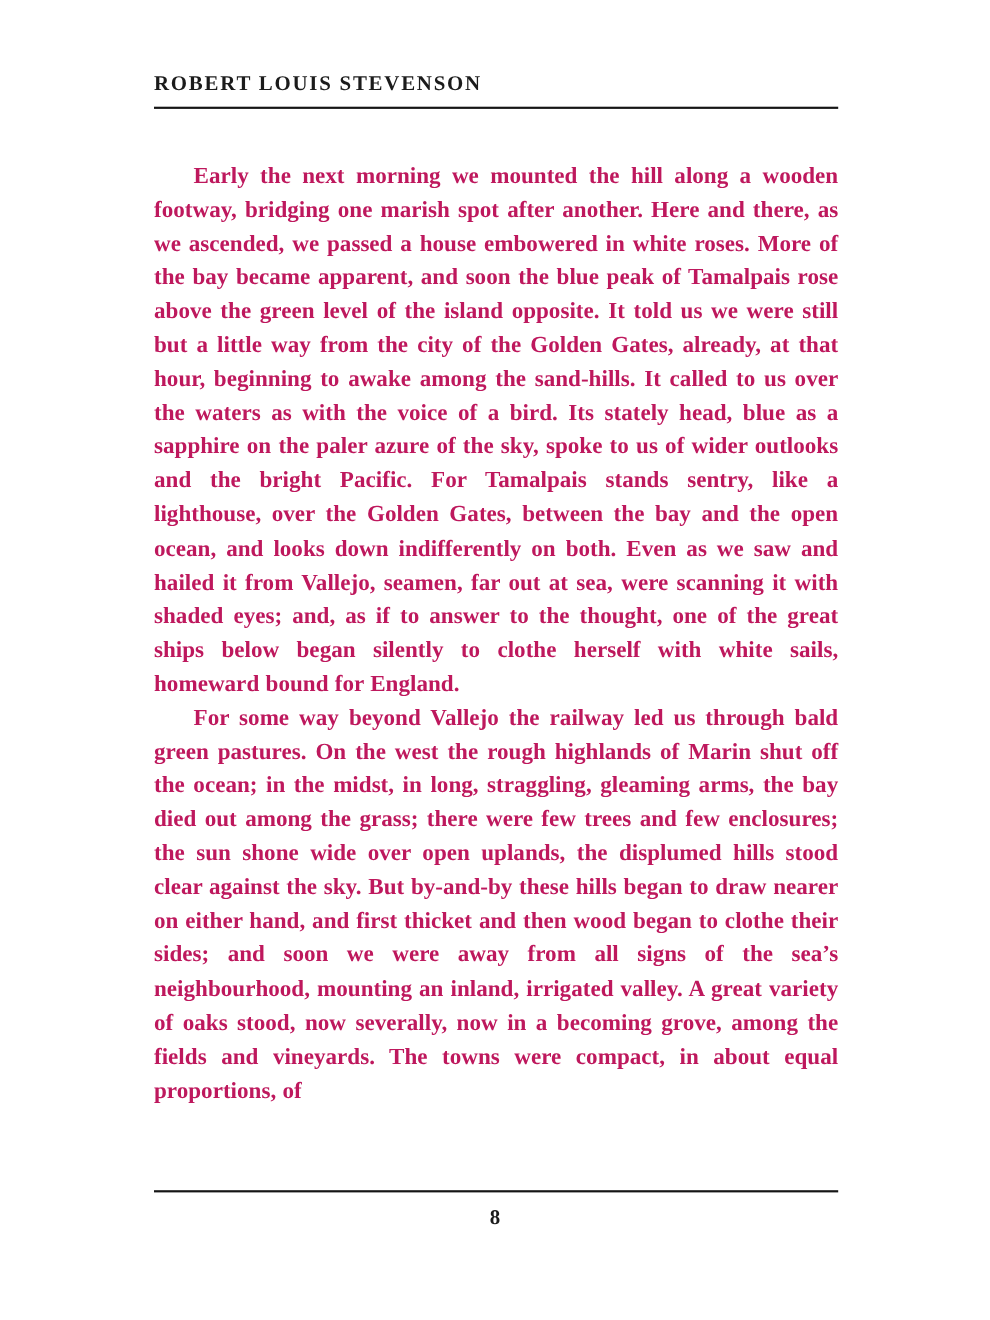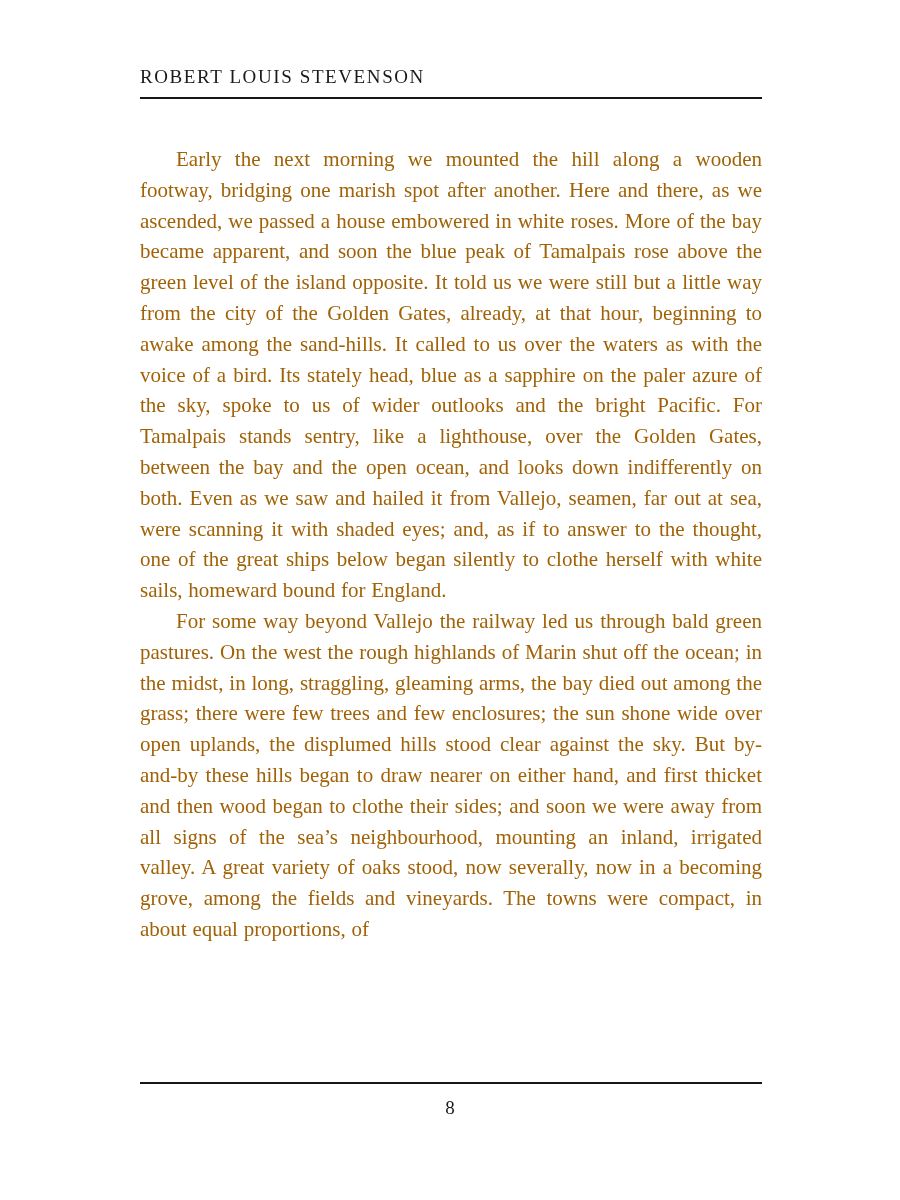--- a/index.html
+++ b/index.html
@@ -13,20 +13,21 @@
     font-family: "Liberation Serif", "DejaVu Serif", serif;
     color: #1c1c1c;
     position: relative;
     overflow: hidden;
   }
   .page {
     position: relative;
     width: 900px;
     height: 1200px;
     background: #ffffff;
+    font-weight: bold;
   }
   .content {
     position: absolute;
     left: 140px;
     top: 66px;
     width: 622px;
   }
   .running-header {
     font-size: 19px;
     letter-spacing: 1.6px;
@@ -37,21 +38,21 @@
     border: none;
     border-top: 2px solid #161616;
     margin: 0;
     width: 622px;
   }
   .body-text {
     margin-top: 45px;
     font-size: 21px;
     line-height: 30.8px;
     text-align: justify;
-    color: #a16207;
+    color: #be185d;
     hyphens: auto;
     -webkit-hyphens: auto;
   }
   .body-text p {
     margin: 0;
     text-indent: 36px;
     word-spacing: 0.5px;
   }
   .footer-rule {
     position: absolute;

